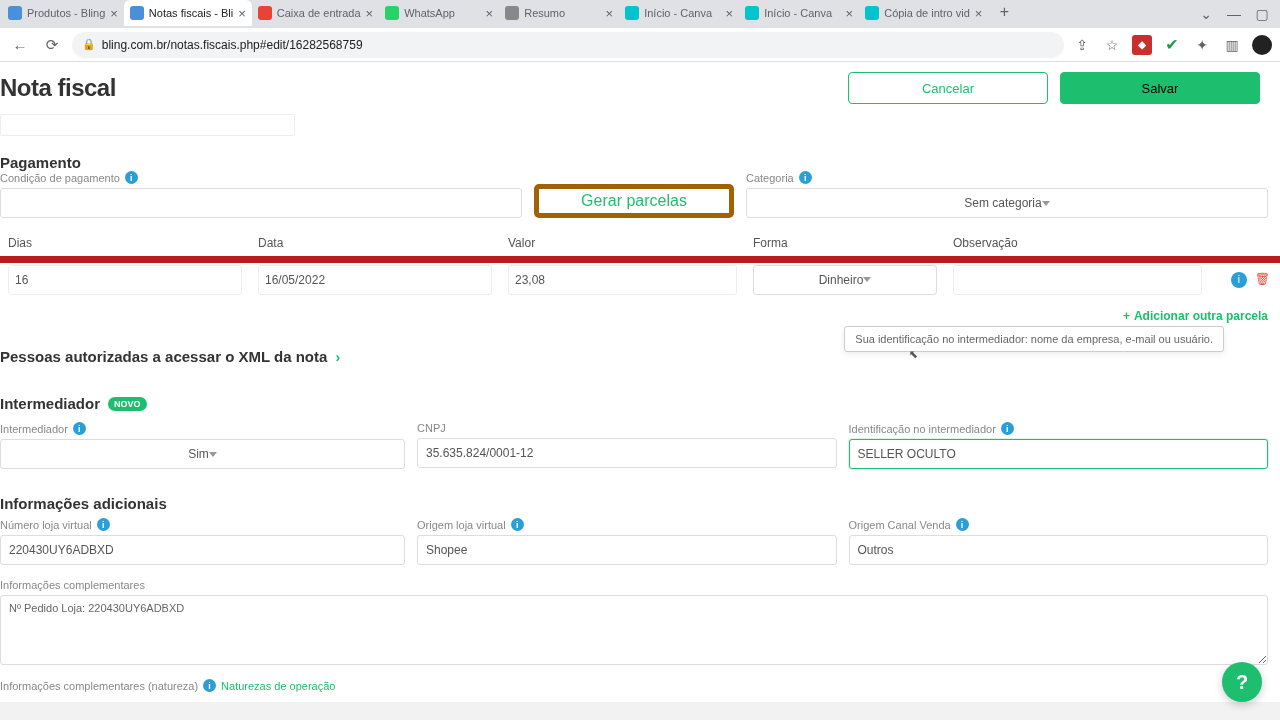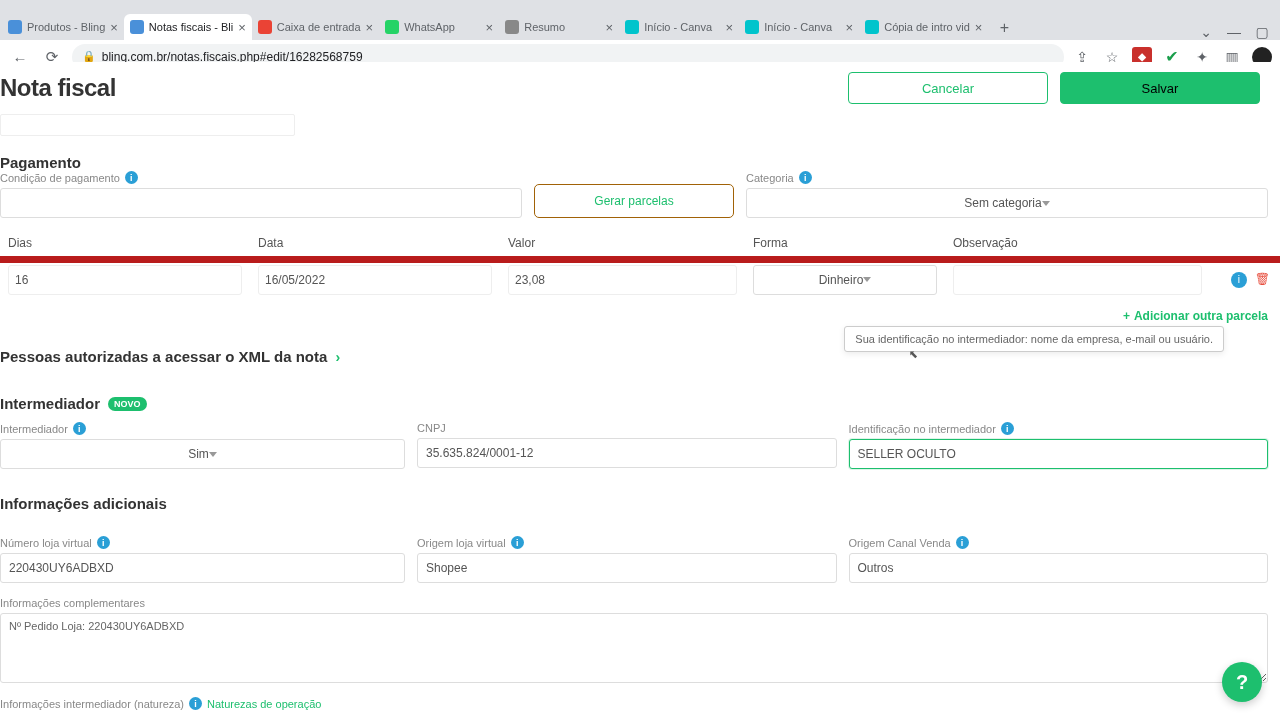--- a/index.html
+++ b/index.html
@@ -1,19 +1,19 @@
 <!DOCTYPE html>
 <html><head>
 <meta charset="utf-8">
 <style>
 *{margin:0;padding:0;box-sizing:border-box;font-family:Arial,Helvetica,sans-serif}
 body{background:#fff;overflow:hidden;width:1280px;height:720px;position:relative}
 
 
-.tabs{height:40px;background:#dfe1e5;display:flex;align-items:flex-end;padding-left:2px}
+.tabs{height:28px;background:#dfe1e5;display:flex;padding-left:2px}
 .tab{height:26px;display:flex;align-items:center;padding:0 6px;font-size:11px;color:#5f6368;background:#dfe1e5;border-radius:6px 6px 0 0;min-width:120px;max-width:140px;gap:5px;position:relative}
 .tab.active{background:#fff;color:#202124}
 .tab-ico{width:14px;height:14px;border-radius:3px;flex:none}
 .tab-title{white-space:nowrap;overflow:hidden;text-overflow:ellipsis;flex:1}
 .tab-close{color:#5f6368;font-size:13px;flex:none;cursor:pointer}
 .tab-add{width:24px;height:24px;display:flex;align-items:center;justify-content:center;color:#5f6368;font-size:16px;cursor:pointer;margin-left:4px}
 .tabs-right{margin-left:auto;display:flex;align-items:center;gap:12px;padding-right:10px;color:#5f6368}
 .wc{width:16px;height:16px;display:flex;align-items:center;justify-content:center;font-size:14px}
 
 .addr{height:34px;background:#fff;border-bottom:1px solid #e0e0e0;display:flex;align-items:center;padding:0 8px;gap:8px}
@@ -42,21 +42,21 @@
 .lbl{font-size:11px;color:#888;display:flex;align-items:center;gap:5px;margin-bottom:4px}
 .info{width:13px;height:13px;border-radius:50%;background:#2a9fd6;color:#fff;font-size:9px;font-weight:bold;display:flex;align-items:center;justify-content:center;cursor:pointer}
 .inp,.sel{height:30px;border:1px solid #ddd;border-radius:3px;background:#fff;padding:0 8px;font-size:12px;color:#555;display:flex;align-items:center}
 .inp.focus{border-color:#1dbf6e;box-shadow:0 0 0 1px rgba(29,191,110,.15)}
 .sel{justify-content:center;cursor:pointer}
 .caret{width:0;height:0;border-left:4px solid transparent;border-right:4px solid transparent;border-top:5px solid #999}
 
 
 .pay-top{display:flex;gap:12px;align-items:flex-end}
 .pay-top .col-a{flex:1;max-width:623px}
-.gerar{height:34px;border:1px solid #a16207;color:#1dbf6e;background:#fff;border-radius:5px;display:flex;align-items:center;justify-content:center;font-size:12px;min-width:200px;cursor:pointer}
+.gerar{height:34px;border:5px solid #a16207;color:#1dbf6e;background:#fff;border-radius:5px;display:flex;align-items:center;justify-content:center;font-size:16px;min-width:200px;cursor:pointer}
 .pay-top .col-c{flex:1}
 
 .grid-head{display:flex;margin-top:12px;font-size:11px;color:#888;padding:6px 0}
 .grid-row{display:flex;align-items:center;border-top:7px solid #b91c1c;height:40px}
 .gcell{padding:0 8px;font-size:12px;color:#555}
 .gc-dias{width:250px}
 .gc-data{width:250px}
 .gc-valor{width:245px}
 .gc-forma{width:200px}
 .gc-obs{flex:1}
@@ -273,21 +273,21 @@
             </div>
           <div class="inp focus">
               <span>SELLER OCULTO</span>
             </div>
         </div>
       </div>
     </div>
 
     <div class="sect" style="margin-top:26px">
       <div class="sect-title">Informações adicionais</div>
-      <div class="row3" style="margin-top:24px">
+      <div class="row3" style="margin-top:6px">
         <div style="max-width:405px">
           <div class="lbl">
               <span>Número loja virtual</span>
               <span class="info">i</span>
             </div>
           <div class="inp">
               <span>220430UY6ADBXD</span>
             </div>
         </div>
         <div>
@@ -310,21 +310,21 @@
         </div>
       </div>
       <div style="margin-top:14px">
         <div class="lbl">
             <span>Informações complementares</span>
           </div>
         <div class="ta"><span>Nº Pedido Loja: 220430UY6ADBXD</span></div>
       </div>
       <div style="margin-top:14px">
         <div class="lbl">
-          <span>Informações intermediador (natureza)</span>
+          <span>Informações complementares (natureza)</span>
           <span class="info">i</span>
           <span class="natur">Naturezas de operação</span>
         </div>
       </div>
     </div>
 
     <div class="footer-gap"></div>
   </div>
 
   <div class="fab">?</div>

